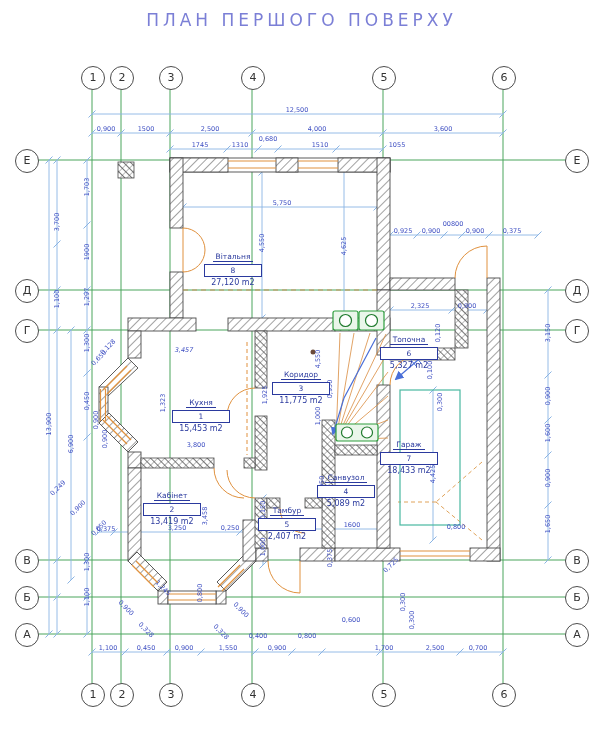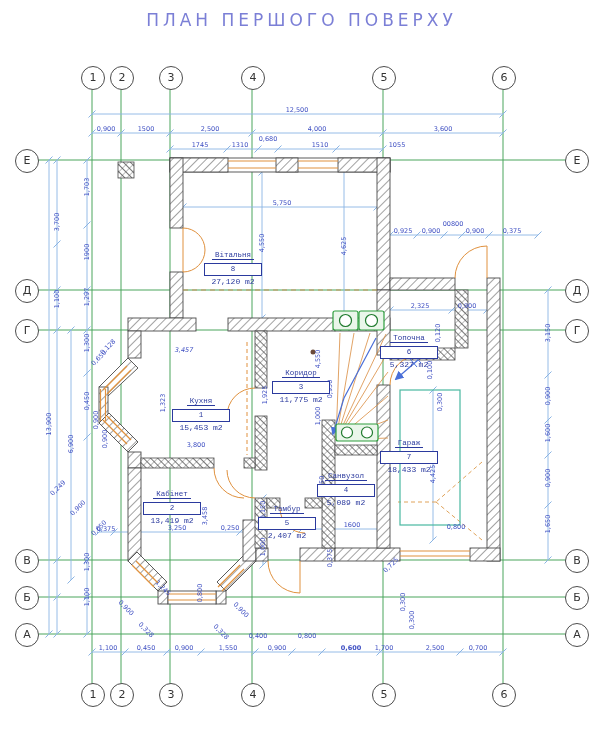--- a/index.html
+++ b/index.html
@@ -5,21 +5,21 @@
   html,body{margin:0;padding:0;background:#ffffff;}
   #stage{position:relative;width:603px;height:750px;background:#ffffff;overflow:hidden;
          font-family:"DejaVu Sans","Liberation Sans",sans-serif;}
   #title{position:absolute;top:10px;left:0;width:603px;text-align:center;
          font-size:17px;letter-spacing:4px;color:#7b7fd6;font-weight:400;}
   svg{position:absolute;top:0;left:0;}
   .bubble{position:absolute;width:22px;height:22px;border:1.3px solid #4d4d4d;border-radius:50%;
           background:#fff;color:#333;font-size:11px;line-height:22px;text-align:center;z-index:5;}
   .dim{position:absolute;font-size:6.5px;color:#3d4ec2;white-space:nowrap;z-index:4;
        transform-origin:center center;}
-  .room{position:absolute;width:68px;text-align:center;color:#2b3a9e;z-index:4;font-family:Liberation Mono, monospace;}
+  .room{position:absolute;width:68px;text-align:center;color:#2b3a9e;z-index:4;}
   .room .rname{font-size:7.5px;border-bottom:1px solid #2b3a9e;display:inline-block;padding:0 3px;}
   .room .rnum{margin:1px auto 0;width:56px;height:11px;border:1.2px solid #2b3a9e;background:#fff;
               font-size:7.5px;line-height:11px;}
   .room .rarea{font-size:8px;margin-top:1px;}
 </style>
 </head>
 <body>
 
 <div id="stage">
   <div id="title">ПЛАН ПЕРШОГО ПОВЕРХУ</div>
@@ -387,21 +387,21 @@
     <span class="dim" style="left: 391px; top: 569px; transform: translate(-50%, -100%) rotate(-45deg);">0,725</span>
     <span class="dim" style="left: 403px; top: 606px; transform: translate(-50%, -100%) rotate(-90deg);">0,300</span>
     <span class="dim" style="left: 412px; top: 624px; transform: translate(-50%, -100%) rotate(-90deg);">0,300</span>
     <span class="dim" style="left: 108px; top: 652px; transform: translate(-50%, -100%) rotate(0deg);">1,100</span>
     <span class="dim" style="left: 146px; top: 652px; transform: translate(-50%, -100%) rotate(0deg);">0,450</span>
     <span class="dim" style="left: 184px; top: 652px; transform: translate(-50%, -100%) rotate(0deg);">0,900</span>
     <span class="dim" style="left: 228px; top: 652px; transform: translate(-50%, -100%) rotate(0deg);">1,550</span>
     <span class="dim" style="left: 258px; top: 640px; transform: translate(-50%, -100%) rotate(0deg);">0,400</span>
     <span class="dim" style="left: 277px; top: 652px; transform: translate(-50%, -100%) rotate(0deg);">0,900</span>
     <span class="dim" style="left: 307px; top: 640px; transform: translate(-50%, -100%) rotate(0deg);">0,800</span>
-    <span class="dim" style="left: 351px; top: 652px; transform: translate(-50%, -100%) rotate(0deg); font-weight: bold;">0,600</span>
+    <span class="dim" style="left: 351px; top: 624px; transform: translate(-50%, -100%) rotate(0deg);">0,600</span>
     <span class="dim" style="left: 384px; top: 652px; transform: translate(-50%, -100%) rotate(0deg);">1,700</span>
     <span class="dim" style="left: 435px; top: 652px; transform: translate(-50%, -100%) rotate(0deg);">2,500</span>
     <span class="dim" style="left: 478px; top: 652px; transform: translate(-50%, -100%) rotate(0deg);">0,700</span>
     <span class="dim" style="left: 548px; top: 337px; transform: translate(-50%, -100%) rotate(-90deg);">3,150</span>
     <span class="dim" style="left: 548px; top: 400px; transform: translate(-50%, -100%) rotate(-90deg);">0,900</span>
     <span class="dim" style="left: 548px; top: 437px; transform: translate(-50%, -100%) rotate(-90deg);">1,600</span>
     <span class="dim" style="left: 548px; top: 482px; transform: translate(-50%, -100%) rotate(-90deg);">0,900</span>
     <span class="dim" style="left: 548px; top: 528px; transform: translate(-50%, -100%) rotate(-90deg);">1,650</span>
     <div class="room" style="left: 167px; top: 390px;"><div class="rname">Кухня</div><div class="rnum">1</div><div class="rarea">15,453 m2</div></div>
     <div class="room" style="left: 138px; top: 483px;"><div class="rname">Кабінет</div><div class="rnum">2</div><div class="rarea">13,419 m2</div></div>

